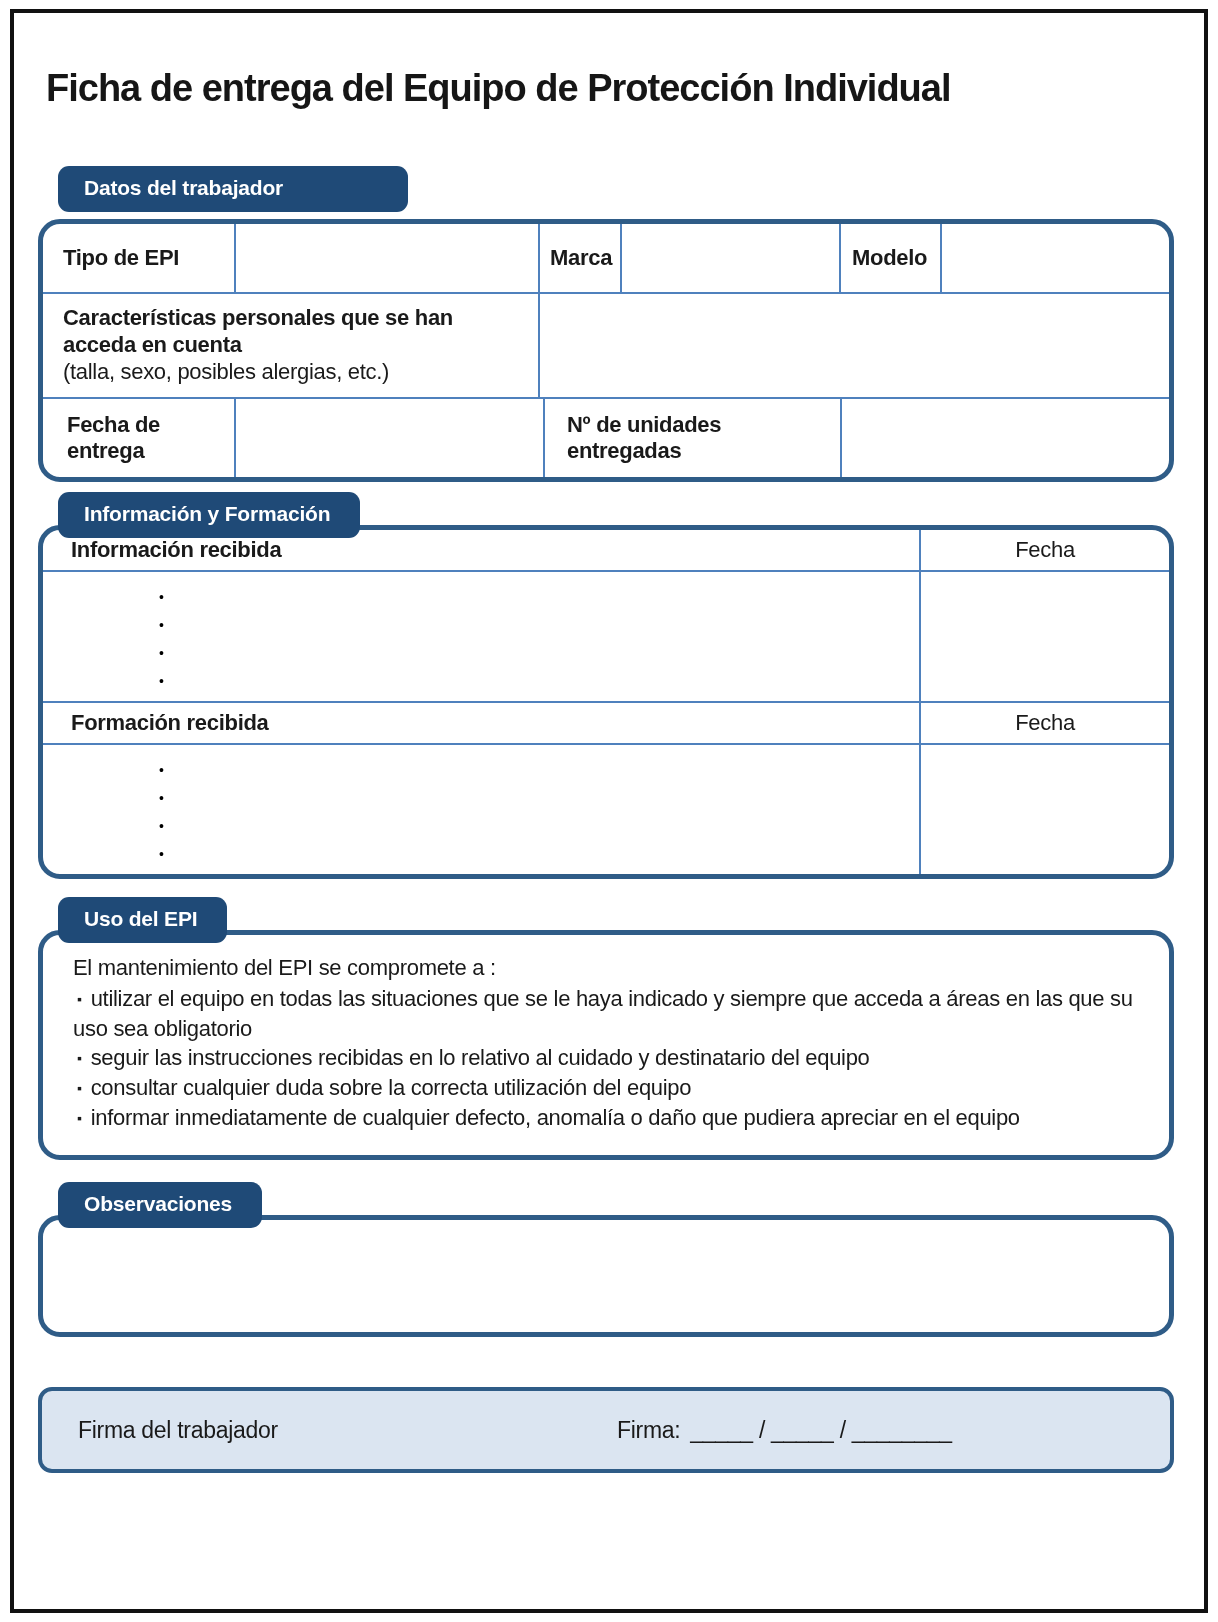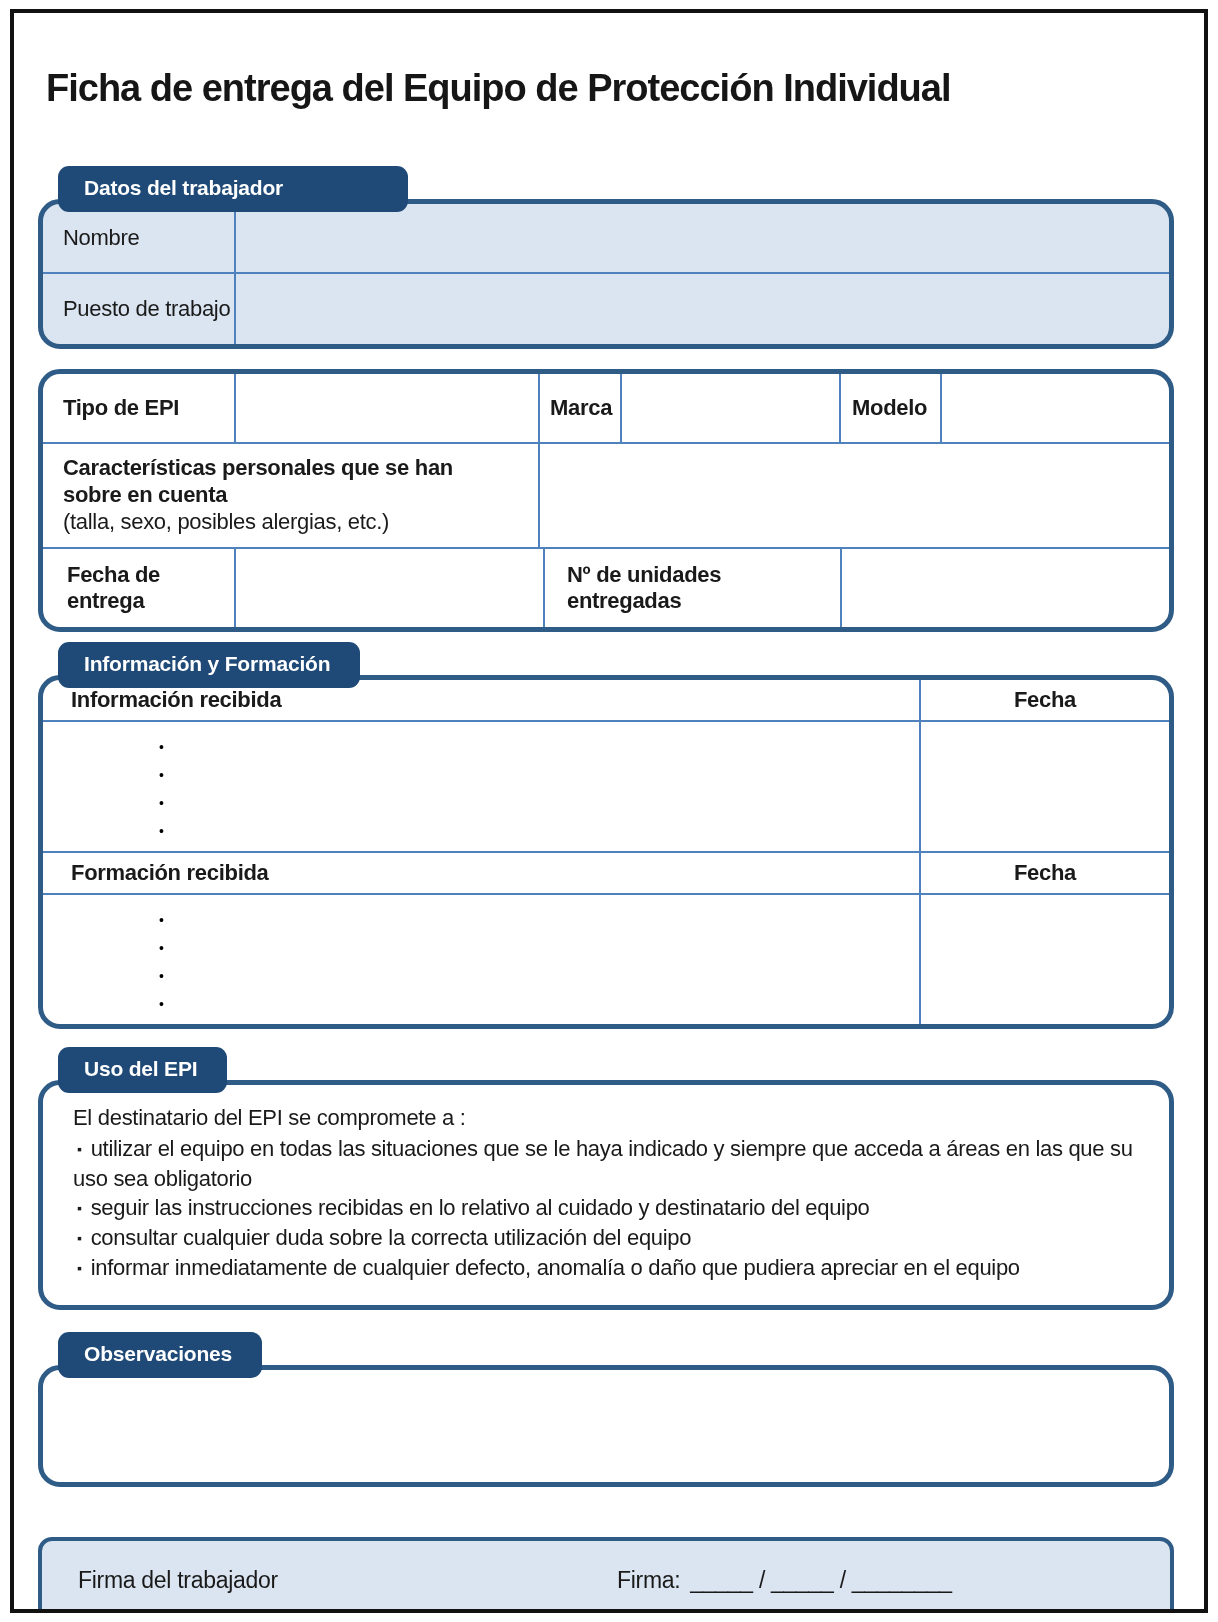--- a/index.html
+++ b/index.html
@@ -81,21 +81,21 @@
     padding:10px 24px 12px 20px;
     font-size:22px;
     line-height:27px;
   }
   .caract-note{font-weight:normal;}
 
   
   .info-grid{display:grid;grid-template-columns:1fr 250px;}
   .info-head{height:42px;}
   .info-head-label{padding-left:28px;font-weight:bold;}
-  .info-head-fecha{justify-content:center;font-weight:bold;}
+  .info-head-fecha{justify-content:center;font-weight:normal;}
   .bullet-list{
     display:flex;
     flex-direction:column;
     gap:9px;
     padding:16px 0 10px 116px;
     min-height:128px;
   }
   .dot{font-size:14px;line-height:19px;color:#000;}
 
   
@@ -124,41 +124,35 @@
 </head>
 <body>
 
 <div class="page">
   <div class="frame">
 
     <h1 class="title">Ficha de entrega del Equipo de Protección Individual</h1>
 
     <section class="sec sec-datos">
       <div class="tab tab-datos">Datos del trabajador</div>
-      <div class="panel light datos-grid">
-        <div class="cell lbl b-r b-b">Nombre</div>
-        <div class="cell b-b"></div>
-        <div class="cell lbl b-r">Puesto de trabajo</div>
-        <div class="cell"></div>
-      </div>
     </section>
 
     <section class="sec sec-equipo">
       <div class="panel">
         <div class="eq-row1">
           <div class="cell lbl bold b-r b-b">Tipo de EPI</div>
           <div class="cell b-r b-b"></div>
           <div class="cell bold b-r b-b" style="padding-left:10px;">Marca</div>
           <div class="cell b-r b-b"></div>
           <div class="cell bold b-r b-b" style="padding-left:11px;">Modelo</div>
           <div class="cell b-b"></div>
         </div>
         <div class="eq-row2">
           <div class="caract-cell bold b-r b-b">
-            <span>Características personales que se han sobre en cuenta</span><br>
+            <span>Características personales que se han acceda en cuenta</span><br>
             <span class="caract-note">(talla, sexo, posibles alergias, etc.)</span>
           </div>
           <div class="cell b-b"></div>
         </div>
         <div class="eq-row3">
           <div class="cell bold b-r" style="padding-left:24px;">Fecha de entrega</div>
           <div class="cell b-r"></div>
           <div class="cell bold b-r" style="padding-left:22px;">Nº de unidades entregadas</div>
           <div class="cell"></div>
         </div>
@@ -189,21 +183,21 @@
           <span class="dot">•</span>
         </div>
         <div class="cell b-l"></div>
       </div>
     </section>
 
     <section class="sec sec-uso">
       <div class="tab">Uso del EPI</div>
       <div class="panel">
         <div class="uso-body">
-          <p class="uso-intro">El destinatario del EPI se compromete a :</p>
+          <p class="uso-intro">El mantenimiento del EPI se compromete a :</p>
           <p class="uso-item"><span class="sq">▪</span><span>utilizar el equipo en todas las situaciones que se le haya indicado y siempre que acceda a áreas en las que su uso sea obligatorio</span></p>
           <p class="uso-item"><span class="sq">▪</span><span>seguir las instrucciones recibidas en lo relativo al cuidado y destinatario del equipo</span></p>
           <p class="uso-item"><span class="sq">▪</span><span>consultar cualquier duda sobre la correcta utilización del equipo</span></p>
           <p class="uso-item"><span class="sq">▪</span><span>informar inmediatamente de cualquier defecto, anomalía o daño que pudiera apreciar en el equipo</span></p>
         </div>
       </div>
     </section>
 
     <section class="sec sec-obs">
       <div class="tab">Observaciones</div>

